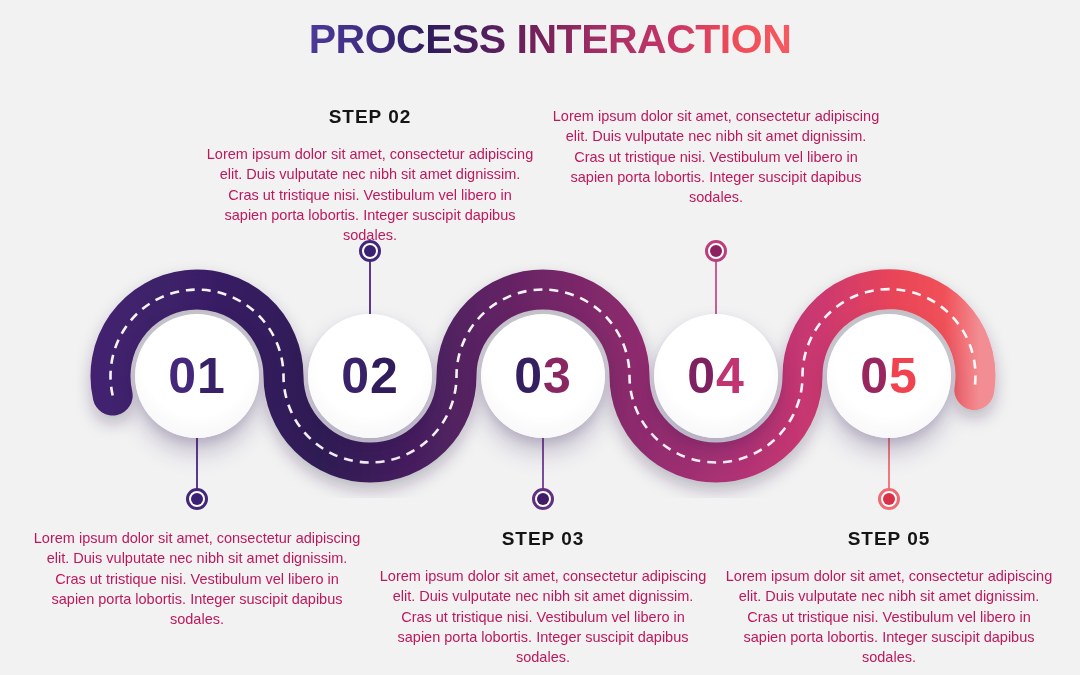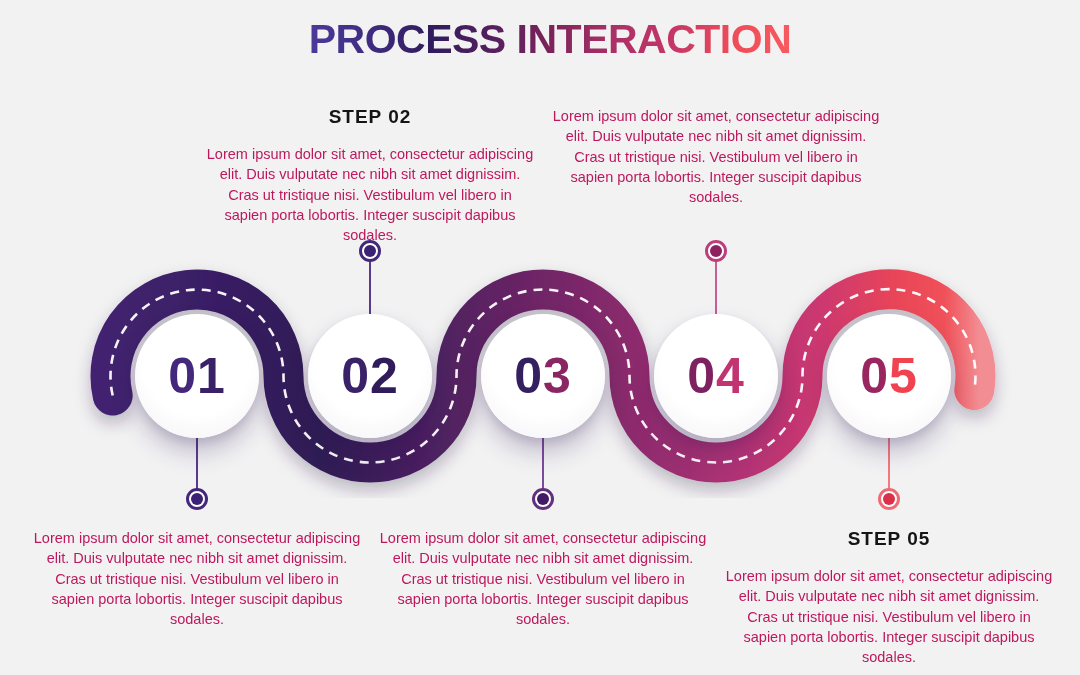--- a/index.html
+++ b/index.html
@@ -152,20 +152,21 @@
   </div>
   <div class="node" style="left:827px">
     <span class="digit" style="color: rgb(154, 38, 96);">0</span>
       <span class="digit" style="color: rgb(241, 67, 79);">5</span>
   </div>
 
   <div class="textblock bottom" style="left:32px">
     <p class="step-body">Lorem ipsum dolor sit amet, consectetur adipiscing elit. Duis vulputate nec nibh sit amet dignissim. Cras ut tristique nisi. Vestibulum vel libero in sapien porta lobortis. Integer suscipit dapibus sodales.</p>
   </div>
   <div class="textblock bottom" style="left:378px">
+    <div class="step-label">STEP 03</div>
     <p class="step-body">Lorem ipsum dolor sit amet, consectetur adipiscing elit. Duis vulputate nec nibh sit amet dignissim. Cras ut tristique nisi. Vestibulum vel libero in sapien porta lobortis. Integer suscipit dapibus sodales.</p>
   </div>
   <div class="textblock bottom" style="left:724px">
     <div class="step-label">STEP 05</div>
     <p class="step-body">Lorem ipsum dolor sit amet, consectetur adipiscing elit. Duis vulputate nec nibh sit amet dignissim. Cras ut tristique nisi. Vestibulum vel libero in sapien porta lobortis. Integer suscipit dapibus sodales.</p>
   </div>
 
 </div>
 
 </body></html>

